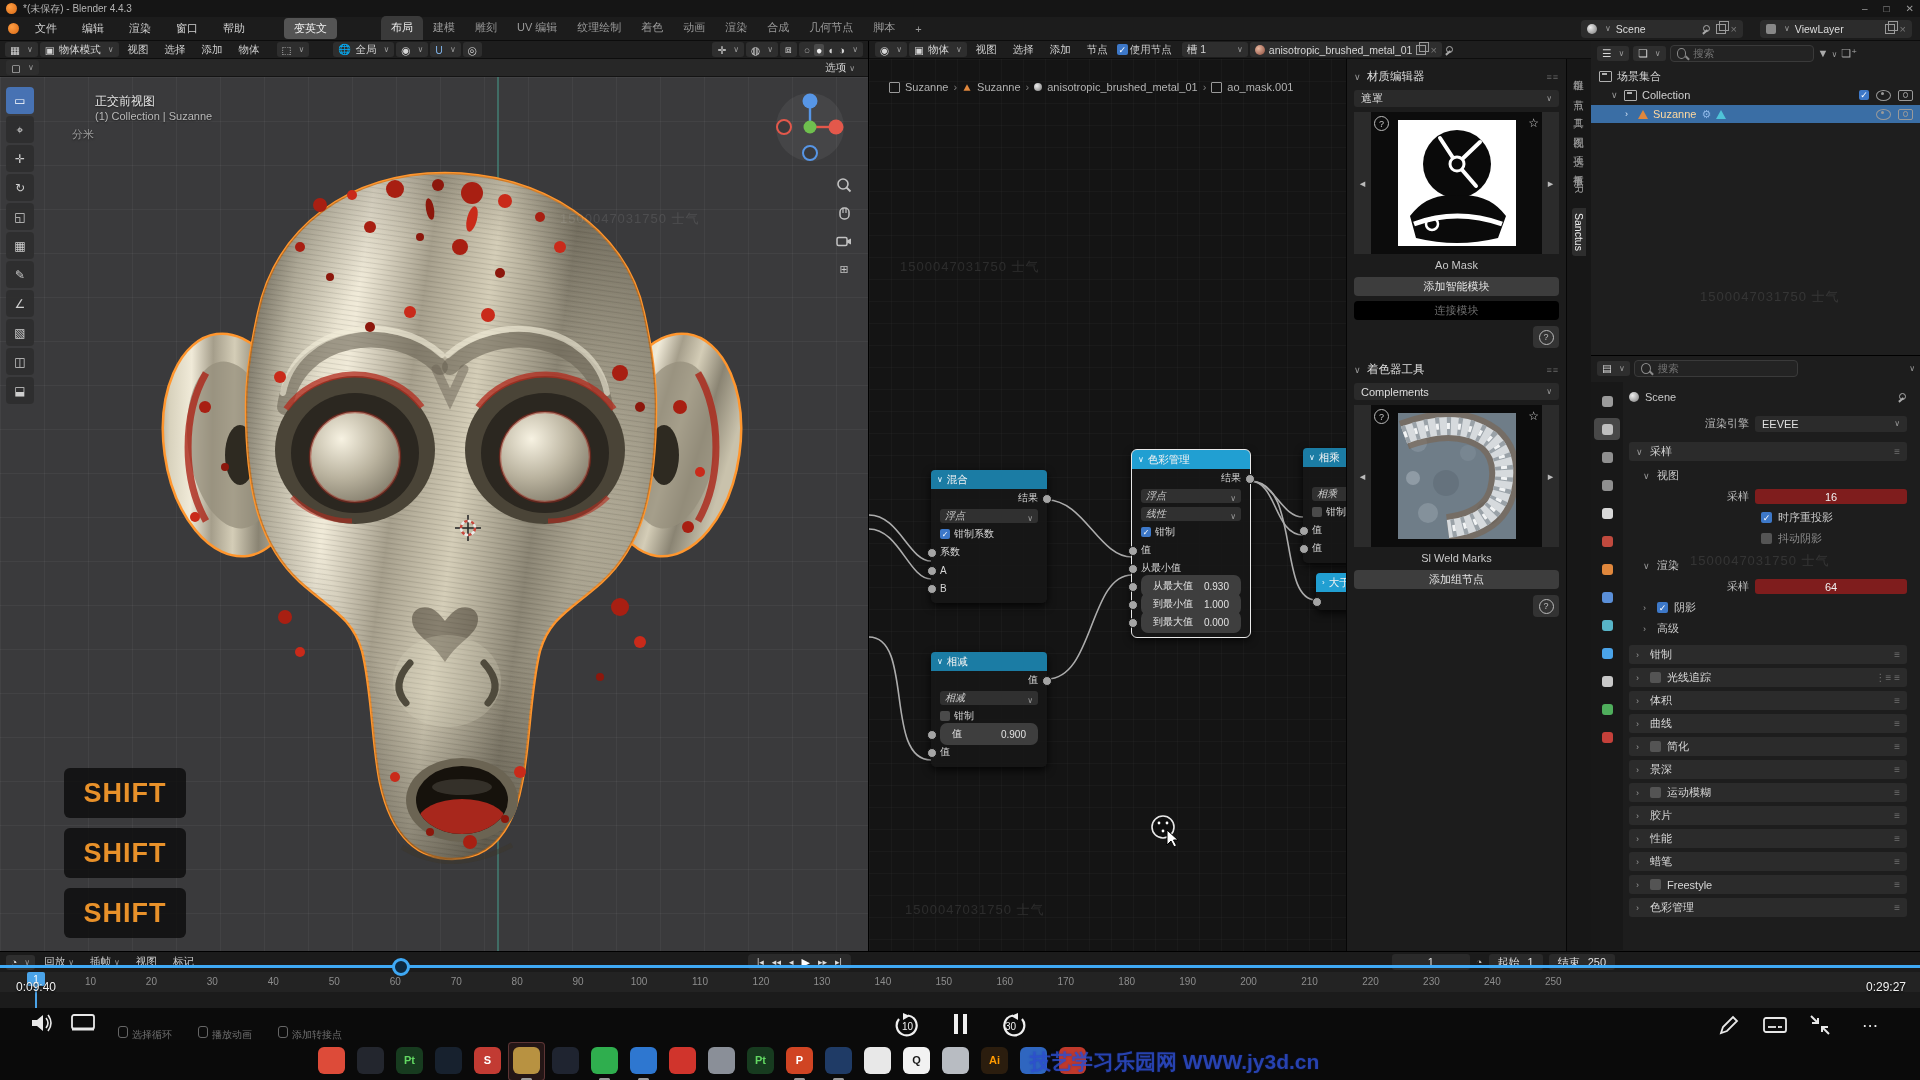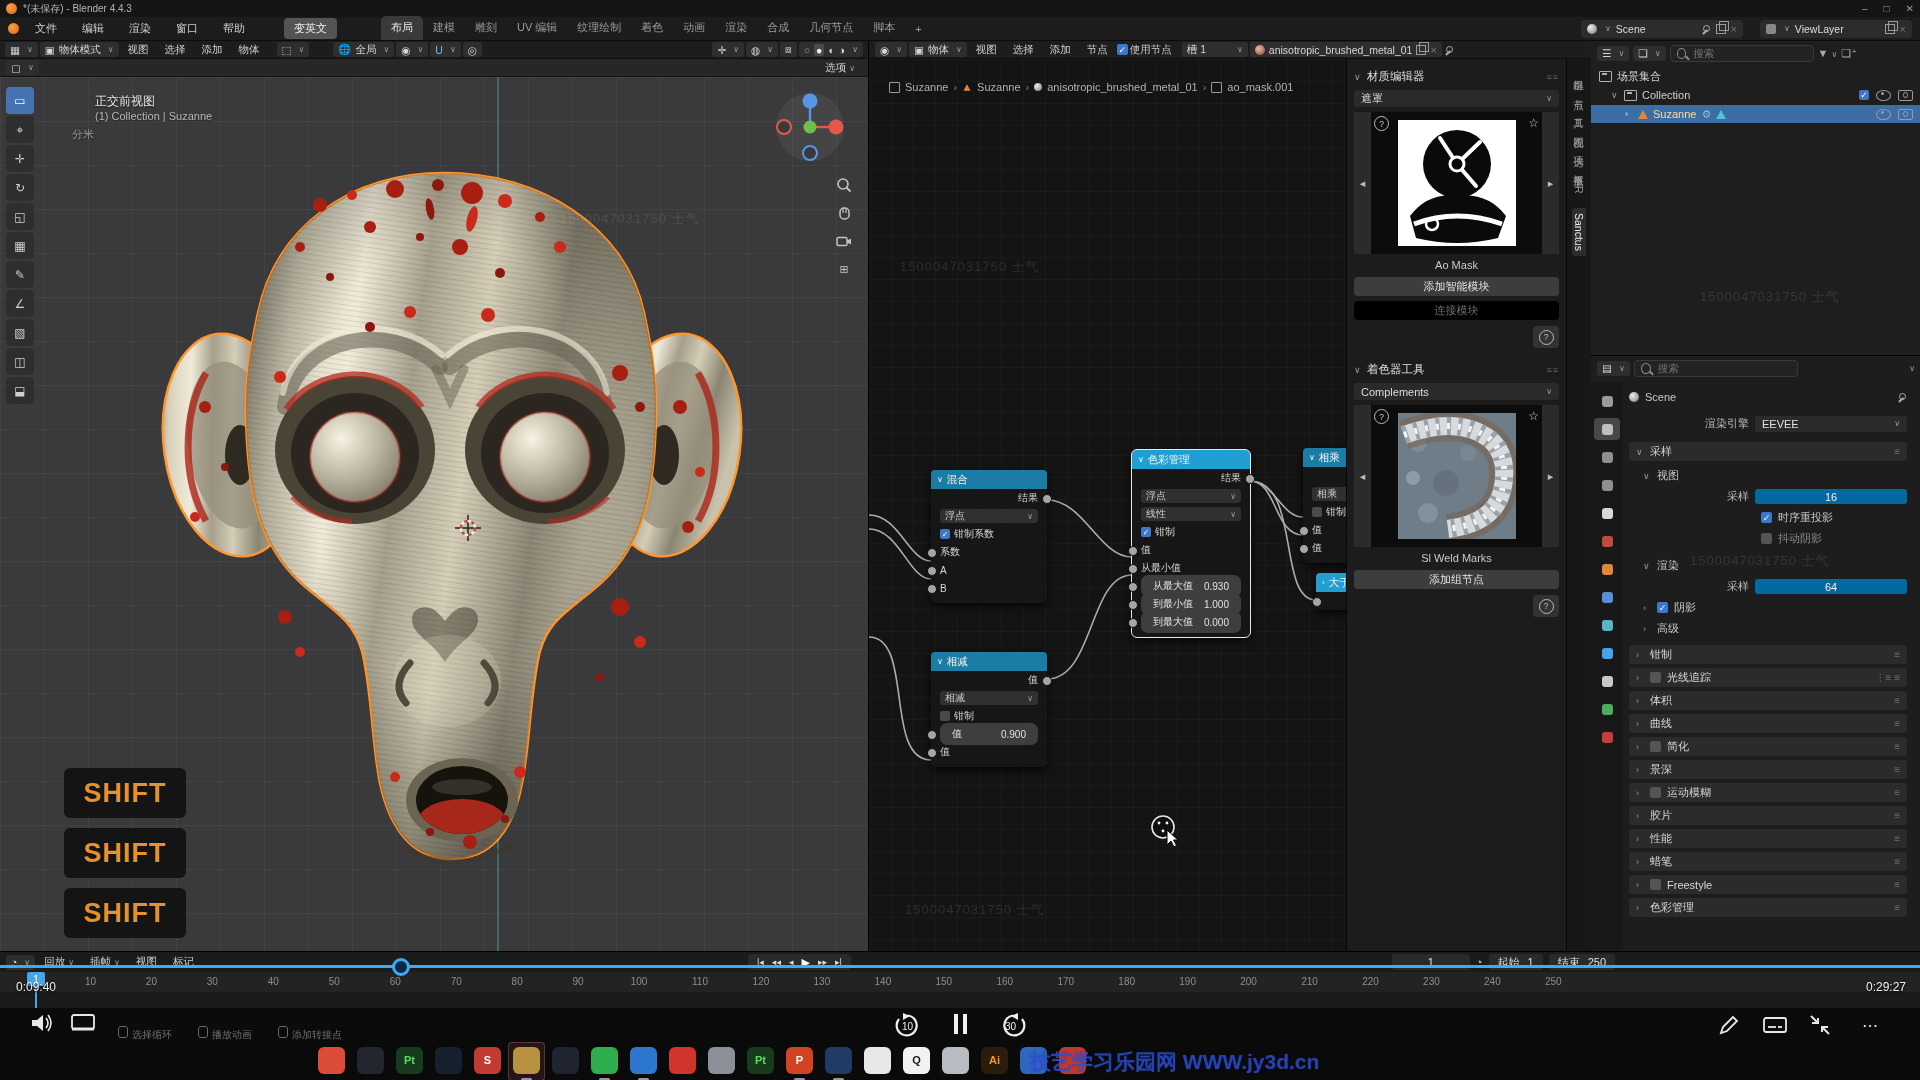--- a/index.html
+++ b/index.html
@@ -81,21 +81,21 @@
   .node{position:absolute;width:116px;background:rgba(23,23,23,.96);border-radius:5px;box-shadow:0 3px 8px #000C;font-size:10px;color:#d5d5d5;}
   .node.sel{outline:1.5px solid #e8e8e8;}
   .nhd{height:19px;border-radius:4px 4px 0 0;display:flex;align-items:center;padding:0 6px;gap:4px;color:#f2f2f2;font-size:10.5px;}
   .nhd .c{font-size:8px;color:#e8f6ff;}
   .hd-blue{background:#1b7ca4;}
   .hd-blue-br{background:#219fd2;}
   .nrow{position:relative;height:18px;display:flex;align-items:center;padding:0 9px;gap:4px;}
   .nrow.r{justify-content:flex-end;}
   .sock{position:absolute;width:8px;height:8px;border-radius:50%;background:#a5a5a5;border:1px solid #101010;top:5px;}
   .sock.l{left:-4.5px;} .sock.r{right:-4.5px;}
-  .nchip{flex:1;background:#303030;border-radius:3px;height:14px;display:flex;align-items:center;justify-content:space-between;padding:0 5px;color:#ccc;}
+  .nchip{flex:1;background:#303030;border-radius:3px;height:14px;display:flex;align-items:flex-end;justify-content:space-between;padding:0 5px;color:#ccc;font-style:italic;}
   .nfield{flex:1;background:#3e3e3e;border-radius:7px;height:22px;display:flex;align-items:center;justify-content:space-between;padding:0 12px;color:#e2e2e2;}
   .ncb{width:10px;height:10px;border-radius:2px;background:#4a4a4a;display:inline-flex;align-items:center;justify-content:center;font-size:8px;color:#fff;}
   .ncb.on{background:#3d78c8;}
   .ncb.on::after{content:"✓";}
   .wm{position:absolute;color:rgba(220,220,220,.12);font-size:13px;letter-spacing:1px;pointer-events:none;white-space:nowrap;}
   .wm-blue{position:absolute;color:rgba(46,80,210,.78);font-weight:bold;font-size:27px;pointer-events:none;white-space:nowrap;text-shadow:0 0 2px rgba(30,50,160,.4);z-index:7;}
 
   
   .npanel{left:1345px;top:18px;width:220px;height:892px;background:#1c1c1c;border-left:1px solid #060606;box-sizing:border-box;padding:6px 7px;z-index:8;}
   .np-hdr{display:flex;align-items:center;gap:5px;color:#dedede;font-size:11.5px;margin:4px 0 6px;}
@@ -128,21 +128,21 @@
   .tri.cyan{border-bottom-color:#4fc3d8;}
   .props{position:absolute;left:0;top:314px;width:330px;height:596px;background:#1d1d1d;border-top:1px solid #000;}
   .ptabs{position:absolute;left:0;top:26px;width:32px;height:560px;display:flex;flex-direction:column;align-items:center;gap:6px;padding-top:8px;background:#181818;}
   .ptab{width:26px;height:22px;border-radius:4px;display:flex;align-items:center;justify-content:center;}
   .ptab.active{background:#484848;}
   .ptab .dotico{width:11px;height:11px;border-radius:3px;}
   .pr-content{position:absolute;left:34px;top:26px;width:290px;height:568px;padding:4px 8px 0 4px;box-sizing:border-box;}
   .pr-row{display:flex;align-items:center;gap:6px;height:21px;}
   .pr-label{width:120px;text-align:right;color:#bdbdbd;}
   .pr-chip{flex:1;background:#2b2b2b;border-radius:3px;height:16px;display:flex;align-items:center;justify-content:space-between;padding:0 7px;color:#e0e0e0;}
-  .pr-slider{flex:1;background:#0369a1;border-radius:3px;height:15px;display:flex;align-items:center;justify-content:center;color:#f0f0f0;}
+  .pr-slider{flex:1;background:#7f1d1d;border-radius:3px;height:15px;display:flex;align-items:center;justify-content:center;color:#f0f0f0;}
   .panelbar{background:#2b2b2b;border-radius:3px;height:19px;display:flex;align-items:center;gap:6px;padding:0 7px;margin-bottom:4px;color:#d6d6d6;}
   .panelbar .grip{margin-left:auto;color:#6e6e6e;font-size:10px;}
   .chev{color:#9a9a9a;font-size:9px;width:8px;display:inline-block;}
 
   
   .timeline{left:0;top:951px;width:1920px;height:57px;background:#1b1b1b;border-top:1px solid #000;}
   .tl-header{position:absolute;left:0;top:0;width:1920px;height:20px;display:flex;align-items:center;padding:0 6px;box-sizing:border-box;gap:2px;}
   .pbgroup{position:absolute;left:748px;top:2px;background:#2a2a2a;border-radius:4px;height:16px;display:flex;align-items:center;gap:2px;padding:0 6px;color:#ddd;font-size:9px;}
   .pb{padding:0 3px;}
   .tl-right{position:absolute;right:305px;top:2px;display:flex;gap:6px;align-items:center;}

